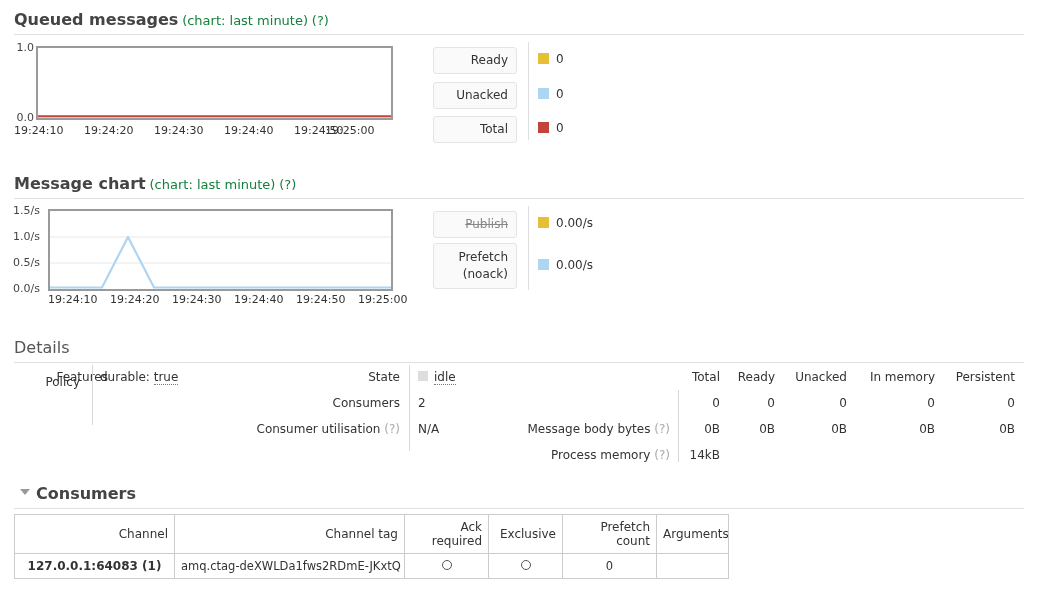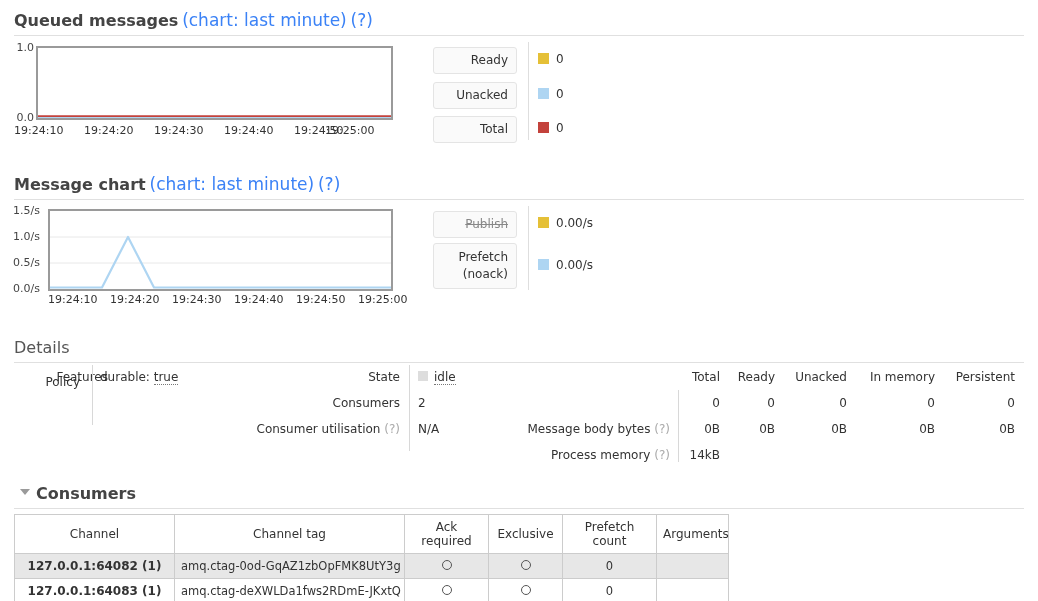--- a/index.html
+++ b/index.html
@@ -23,22 +23,22 @@
     padding-bottom: 5px;
     white-space: nowrap;
   }
   .section-head .main {
     font-size: 16px;
     font-weight: bold;
     color: #444444;
   }
   .section-head .main.plain { font-weight: normal; color: #555555; }
   .section-head .sub {
-    font-size: 17px;
-    color: #3b82f6;
+    font-size: 13px;
+    color: #15803d;
     font-weight: normal;
   }
 
   
   .chart-wrap { position: absolute; }
   .chart-axis-y {
     position: absolute;
     text-align: right;
     font-size: 11px;
     color: #444444;
@@ -144,21 +144,21 @@
     border-collapse: collapse;
     font-size: 11.5px;
     color: #333333;
     table-layout: fixed;
   }
   table.ctable th {
     border: 1px solid #cccccc;
     background: #ffffff;
     font-weight: normal;
     padding: 5px 6px;
-    text-align: center;
+    text-align: right;
     color: #333333;
     font-size: 12px;
   }
   table.ctable td {
     border: 1px solid #cccccc;
     padding: 5px 6px;
     text-align: center;
     vertical-align: middle;
     height: 24px;
   }
@@ -339,28 +339,20 @@
       <tr>
         <th>Channel</th>
         <th>Channel tag</th>
         <th>Ack required</th>
         <th>Exclusive</th>
         <th>Prefetch count</th>
         <th>Arguments</th>
       </tr>
     </thead>
     <tbody>
-      <tr class="alt">
-        <td class="chan">127.0.0.1:64082 (1)</td>
-        <td class="tag">amq.ctag-0od-GqAZ1zbOpFMK8UtY3g</td>
-        <td><span class="circle"></span></td>
-        <td><span class="circle"></span></td>
-        <td>0</td>
-        <td></td>
-      </tr>
       <tr>
         <td class="chan">127.0.0.1:64083 (1)</td>
         <td class="tag">amq.ctag-deXWLDa1fws2RDmE-JKxtQ</td>
         <td><span class="circle"></span></td>
         <td><span class="circle"></span></td>
         <td>0</td>
         <td></td>
       </tr>
     </tbody>
   </table>

